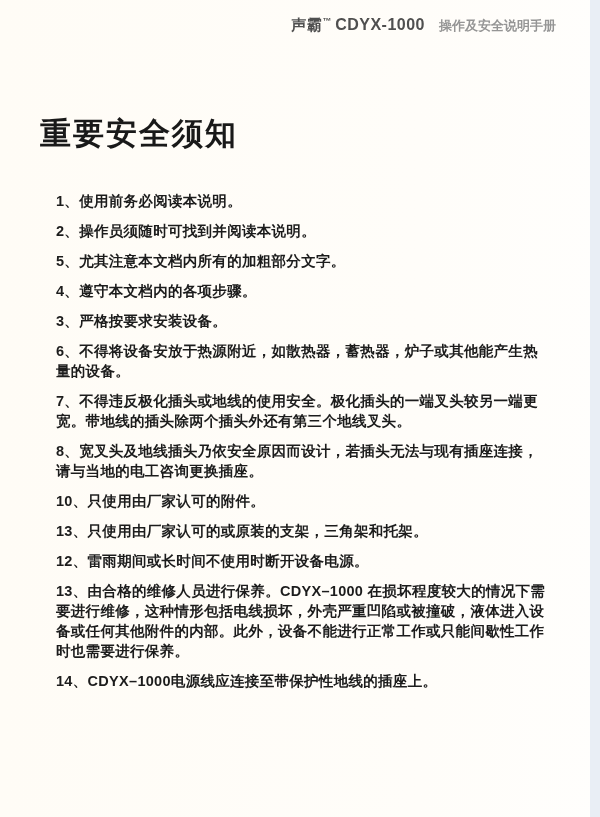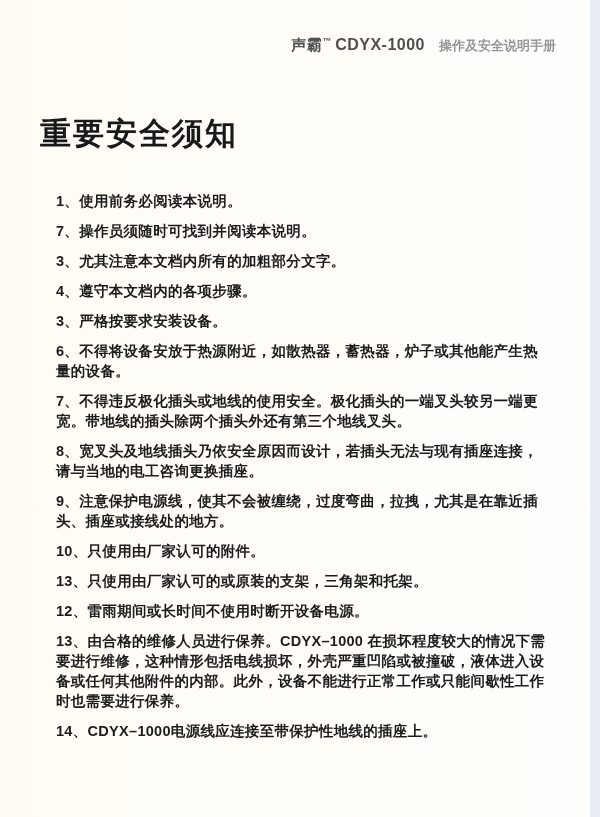--- a/index.html
+++ b/index.html
@@ -28,21 +28,20 @@
     height: 817px;
     background: #e9eef5;
   }
   .page-header {
     position: absolute;
     top: 16px;
     left: 0;
     right: 44px;
     text-align: right;
     white-space: nowrap;
-    margin-top: 20px;
   }
   .brand {
     font-weight: bold;
     font-size: 15px;
     color: #4f4f4f;
     letter-spacing: 0.5px;
   }
   .tm {
     font-weight: bold;
     font-size: 9px;
@@ -90,28 +89,27 @@
 <div class="page">
 
   <header class="page-header">
     <span class="brand">声霸</span><span class="tm">™</span><span class="model">CDYX-1000</span><span class="subtitle">操作及安全说明手册</span>
   </header>
 
   <main class="content">
     <h1 class="page-title">重要安全须知</h1>
     <div class="safety-list" id="safety-list">
         <p>1、使用前务必阅读本说明。</p>
-        <p>7、操作员须随时可找到并阅读本说明。</p>
-        <p>3、尤其注意本文档内所有的加粗部分文字。</p>
+        <p>2、操作员须随时可找到并阅读本说明。</p>
+        <p>5、尤其注意本文档内所有的加粗部分文字。</p>
         <p>4、遵守本文档内的各项步骤。</p>
         <p>3、严格按要求安装设备。</p>
         <p>6、不得将设备安放于热源附近，如散热器，蓄热器，炉子或其他能产生热量的设备。</p>
         <p>7、不得违反极化插头或地线的使用安全。极化插头的一端叉头较另一端更宽。带地线的插头除两个插头外还有第三个地线叉头。</p>
         <p>8、宽叉头及地线插头乃依安全原因而设计，若插头无法与现有插座连接，请与当地的电工咨询更换插座。</p>
-        <p>9、注意保护电源线，使其不会被缠绕，过度弯曲，拉拽，尤其是在靠近插头、插座或接线处的地方。</p>
         <p>10、只使用由厂家认可的附件。</p>
         <p>13、只使用由厂家认可的或原装的支架，三角架和托架。</p>
         <p>12、雷雨期间或长时间不使用时断开设备电源。</p>
         <p>13、由合格的维修人员进行保养。CDYX–1000 在损坏程度较大的情况下需要进行维修，这种情形包括电线损坏，外壳严重凹陷或被撞破，液体进入设备或任何其他附件的内部。此外，设备不能进行正常工作或只能间歇性工作时也需要进行保养。</p>
         <p>14、CDYX–1000电源线应连接至带保护性地线的插座上。</p>
       </div>
   </main>
 
   <div class="edge-strip"></div>
 

